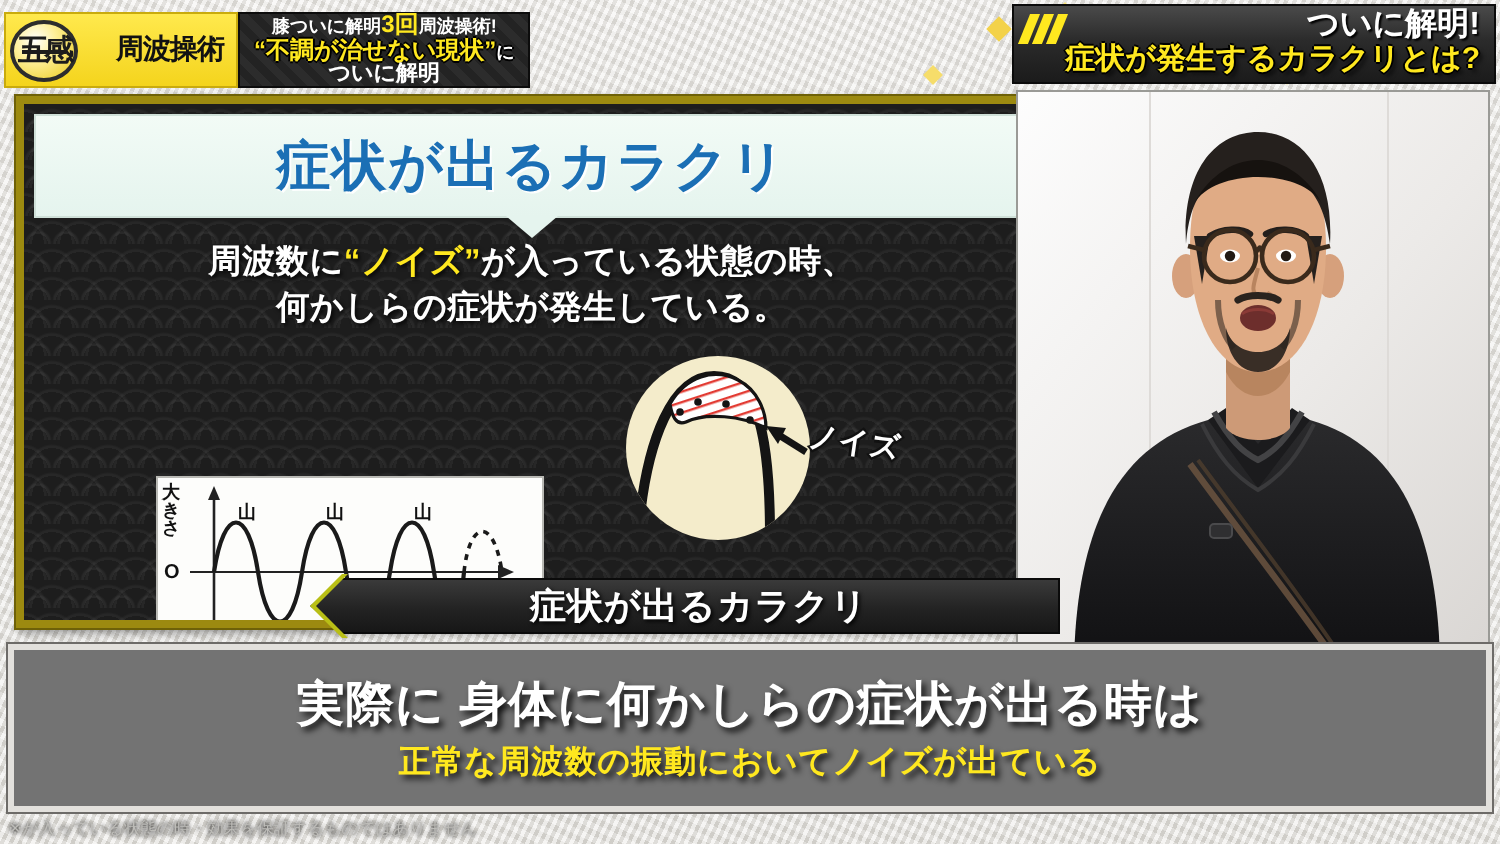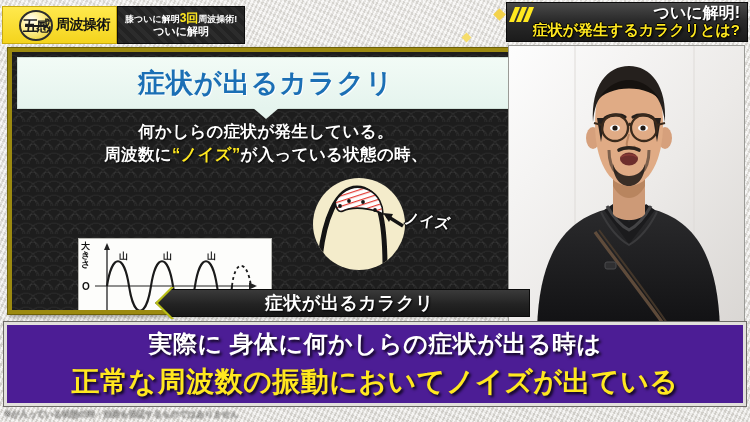--- a/index.html
+++ b/index.html
@@ -22,22 +22,22 @@
   }
   .confetti{ position:absolute; width:9px; height:9px; transform:rotate(45deg); }
 
   
   .logo-block{
     position:absolute; left:2px; top:6px; height:38px;
     display:flex; align-items:stretch; z-index:8;
   }
   .logo-yellow{
     background:linear-gradient(#ffe94d,#f4d41d);
-    display:flex; align-items:center; gap:3px;
-    padding:2px 6px 2px 16px;
+    display:flex; align-items:center; gap:19px;
+    padding:2px 6px 2px 2px;
     border:1px solid #c9ab0d;
   }
   .logo-badge{
     width:34px;height:31px;border-radius:50%;
     background:radial-gradient(circle at 35% 30%, #ffffff 0%, #fff09a 38%, #e8c919 100%);
     border:2px solid #2d2d2d;
     display:flex;align-items:center;justify-content:center;
     color:#1c1c1c;font-weight:bold;font-size:15px;letter-spacing:-2px;
     line-height:1; position:relative;
   }
@@ -181,32 +181,32 @@
   .video{
     position:absolute; right:5px; top:45px; width:237px; height:283px; z-index:6;
     border:1px solid #9a9a96;
     background:linear-gradient(#fbfbfb,#eceaea 60%,#dcdad8);
     overflow:hidden;
   }
 
   
   .subbox{
     position:absolute; left:4px; top:322px; width:742px; height:84px; z-index:10;
-    background:#4c1d95; border:3px solid #e2e0dc;
+    background:#737373; border:3px solid #e2e0dc;
     box-shadow:0 0 0 1px #6d6b68;
     display:flex;flex-direction:column;align-items:center;justify-content:center;
     gap:3px;
   }
   .sub1{
     color:#ffffff; font-weight:bold; font-size:24px; letter-spacing:.5px;
     text-shadow:2px 2px 3px rgba(0,0,0,.9);
     white-space:nowrap;
   }
   .sub2{
-    color:#ffe81f; font-weight:bold; font-size:28px; letter-spacing:.5px;
+    color:#ffe81f; font-weight:bold; font-size:16px; letter-spacing:.5px;
     text-shadow:2px 2px 3px rgba(0,0,0,.9);
     white-space:nowrap;
   }
   .disclaimer{
     position:absolute; left:4px; bottom:1px; z-index:12;
     color:#bdbcb8; font-size:8.5px; letter-spacing:-.2px; white-space:nowrap;
     text-shadow:0 0 2px #000;
   }
 </style>
 </head>
@@ -230,20 +230,23 @@
     <div class="logo-yellow">
       <div class="logo-badge">
         <span>五感</span>
       </div>
       <div class="logo-word">周波操術</div>
     </div>
     <div class="headline-black">
       <div class="hl-row hl-a">
         <span>膝</span><span>ついに解明</span><span class="big">3回</span><span>周波操術!</span>
       </div>
+      <div class="hl-row hl-b">
+        <span>“不調が治せない現状”</span><span class="sm">に</span>
+      </div>
       <div class="hl-row hl-c">ついに解明</div>
     </div>
   </div>
 
   <div class="tr-banner">
     <div class="tr-slash">
         <i></i>
         <i></i>
         <i></i>
       </div>
@@ -254,24 +257,24 @@
   <div class="panel">
     <div class="panel-inner"></div>
 
     <div class="title-plate">
       <span class="txt">症状が出るカラクリ</span>
     </div>
     <div class="plate-notch"></div>
 
     <div class="panel-body">
       <div class="body-text">
-        <div class="body-line">何かしらの症状が発生している。</div>
         <div class="body-line">
           <span>周波数に</span><span class="hi">“ノイズ”</span><span>が入っている状態の時、</span>
         </div>
+        <div class="body-line">何かしらの症状が発生している。</div>
       </div>
 
       <svg class="beam" width="110" height="70">
         <polygon points="0,34 108,2 108,66" fill="#f4eccb"></polygon>
       </svg>
 
       <div class="graph-wrap">
         <svg width="192" height="90" viewBox="0 0 192 90">
 
           <line x1="28" y1="8" x2="28" y2="84" stroke="#222" stroke-width="1.3"></line>

